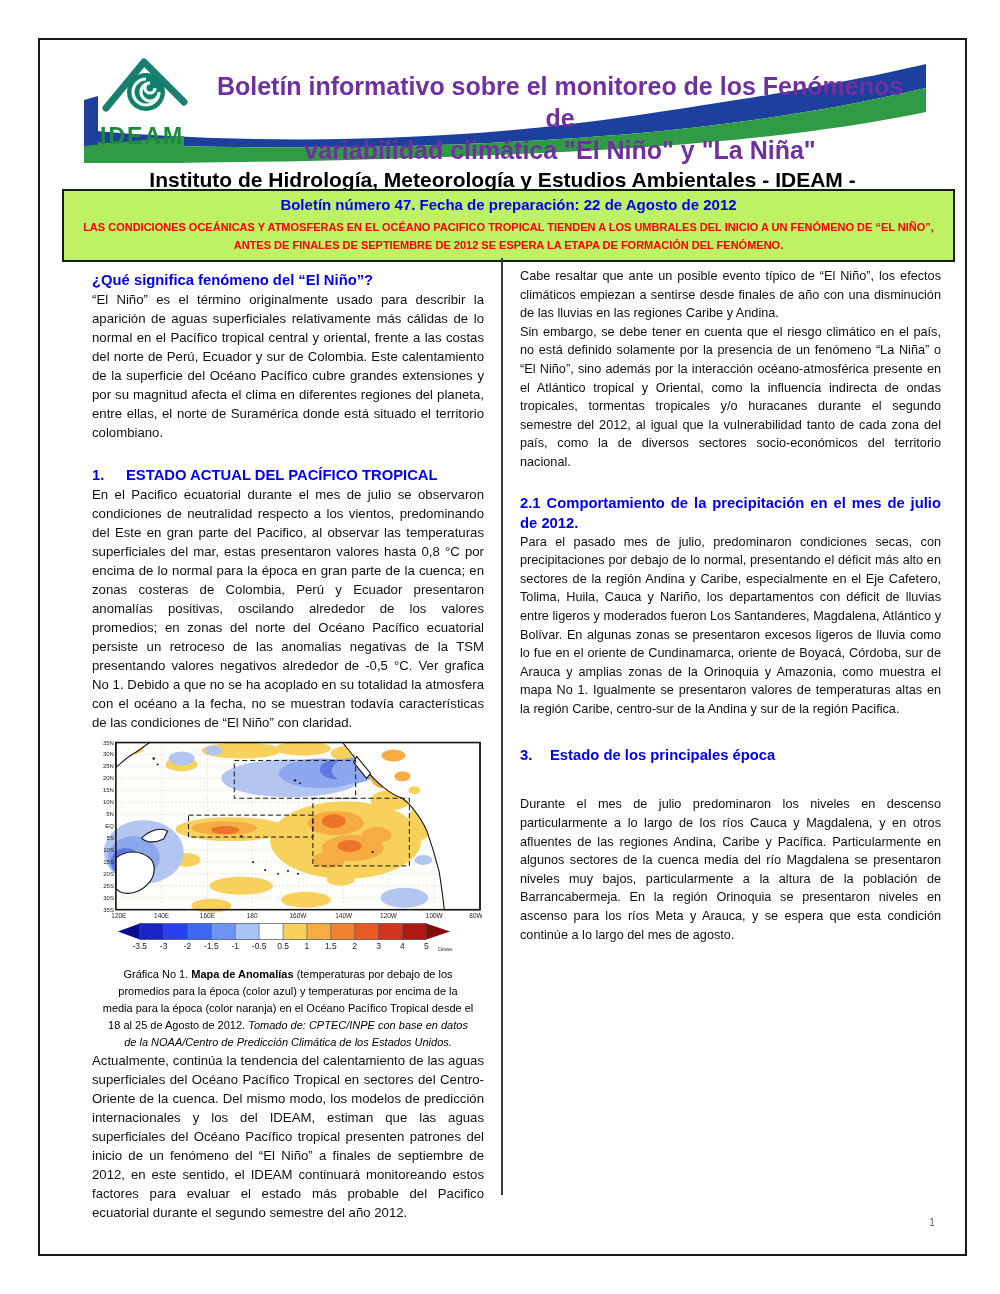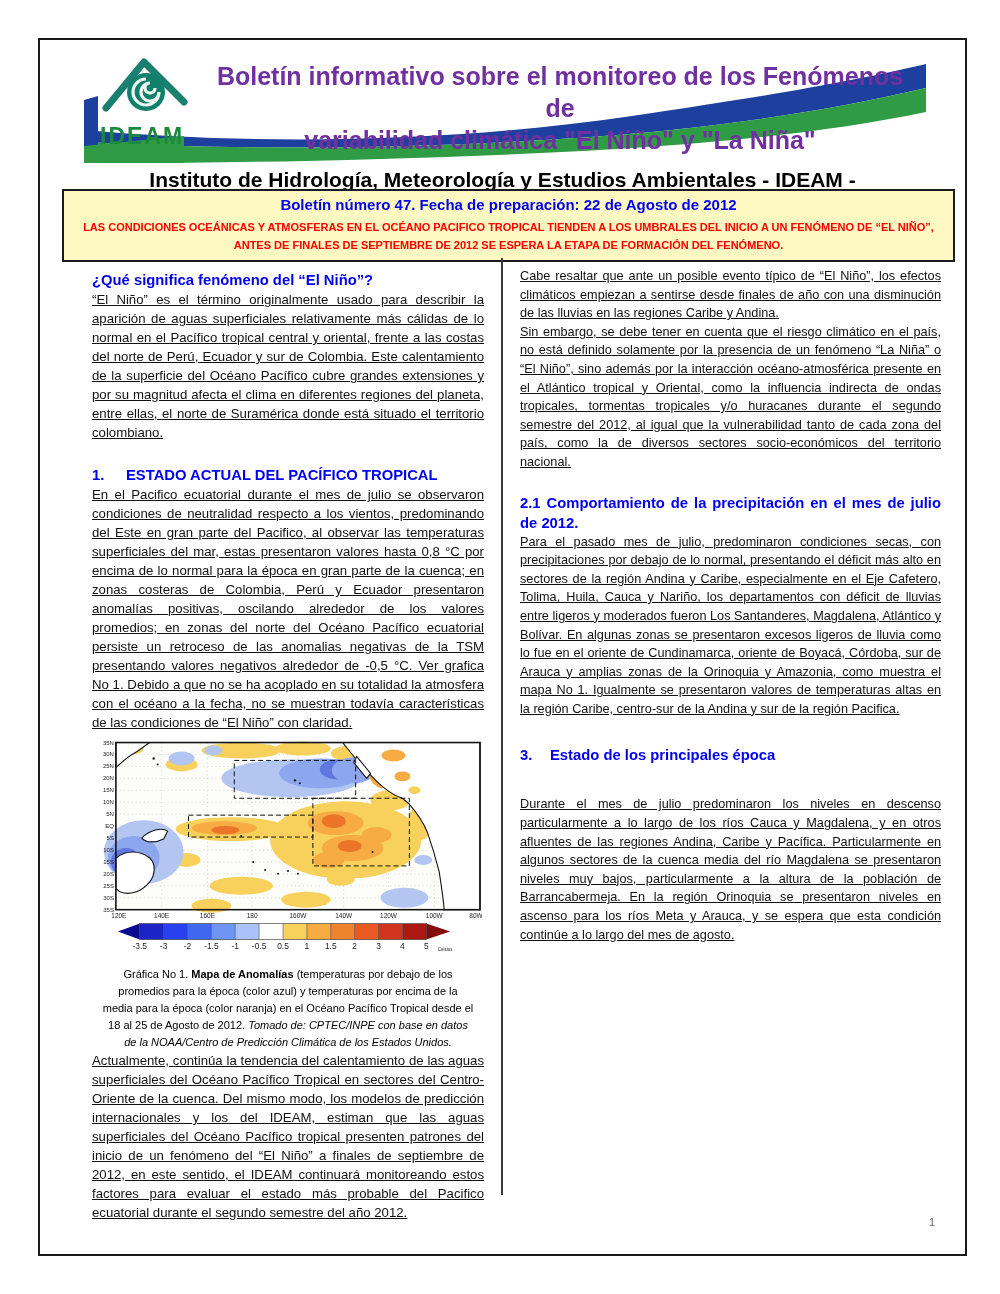--- a/index.html
+++ b/index.html
@@ -2,39 +2,39 @@
 <html><head>
 <meta charset="utf-8">
 <style>
   html,body{margin:0;padding:0;background:#ffffff;}
   body{width:1000px;height:1294px;position:relative;font-family:"Liberation Sans",sans-serif;color:#111;}
   .frame{position:absolute;left:38px;top:38px;width:925px;height:1214px;border:2px solid #1a1a1a;background:#fff;}
 
   
   .banner{position:absolute;left:44px;top:10px;width:842px;height:114px;}
   .banner svg{position:absolute;left:0;top:0;}
-  .title-wrap{position:absolute;left:120px;top:10px;width:712px;text-align:center;z-index:3;
+  .title-wrap{position:absolute;left:120px;top:20px;width:712px;text-align:center;z-index:3;
     color:#7030a0;font-weight:bold;font-size:25px;line-height:32px;letter-spacing:0px;}
   .institute{position:absolute;left:0;top:128px;width:100%;text-align:center;
     font-weight:bold;font-size:21px;color:#000;}
   .bulletin-box{position:absolute;left:22px;top:149px;width:877px;border:2px solid #1a1a1a;
-    padding:4px 6px 6px 6px;background:#fef9c3;}
+    padding:4px 6px 6px 6px;background:#bef264;}
   .bulletin-line{text-align:center;color:#0000ee;font-weight:bold;font-size:15px;line-height:20px;}
   .warning-line{text-align:center;color:#ff0000;font-weight:bold;font-size:11px;line-height:18px;margin-top:3px;}
 
   
   .columns{position:absolute;left:0;top:218px;width:100%;height:996px;}
   .col-left{position:absolute;left:52px;top:0;width:392px;}
   .col-right{position:absolute;left:480px;top:0;width:421px;}
   .divider{position:absolute;left:461px;top:0;width:2px;height:937px;background:#3a3a3a;}
 
   .h-blue{color:#0000ee;font-weight:bold;font-size:14.8px;line-height:20px;}
   .h-num{display:inline-block;min-width:34px;}
   .h-num-sm{display:inline-block;min-width:30px;}
-  p.body{font-size:13.2px;line-height:19px;text-align:justify;margin:0;text-decoration:underline;}
+  p.body{font-size:13.2px;line-height:19px;text-align:justify;margin:0;}
   .col-right p.body{font-size:12.7px;line-height:18.6px;}
   .mt-q{margin-top:12px;}
   .mt-p{margin-top:19px;}
   .mt-h{margin-top:23px;}
   .h-justify{text-align:justify;}
 
   
   .figure{margin-top:8px;}
   .caption{margin-top:6px;padding:0 10px;text-align:center;font-size:11px;line-height:17px;color:#000;}
   .caption .b{font-weight:bold;}

